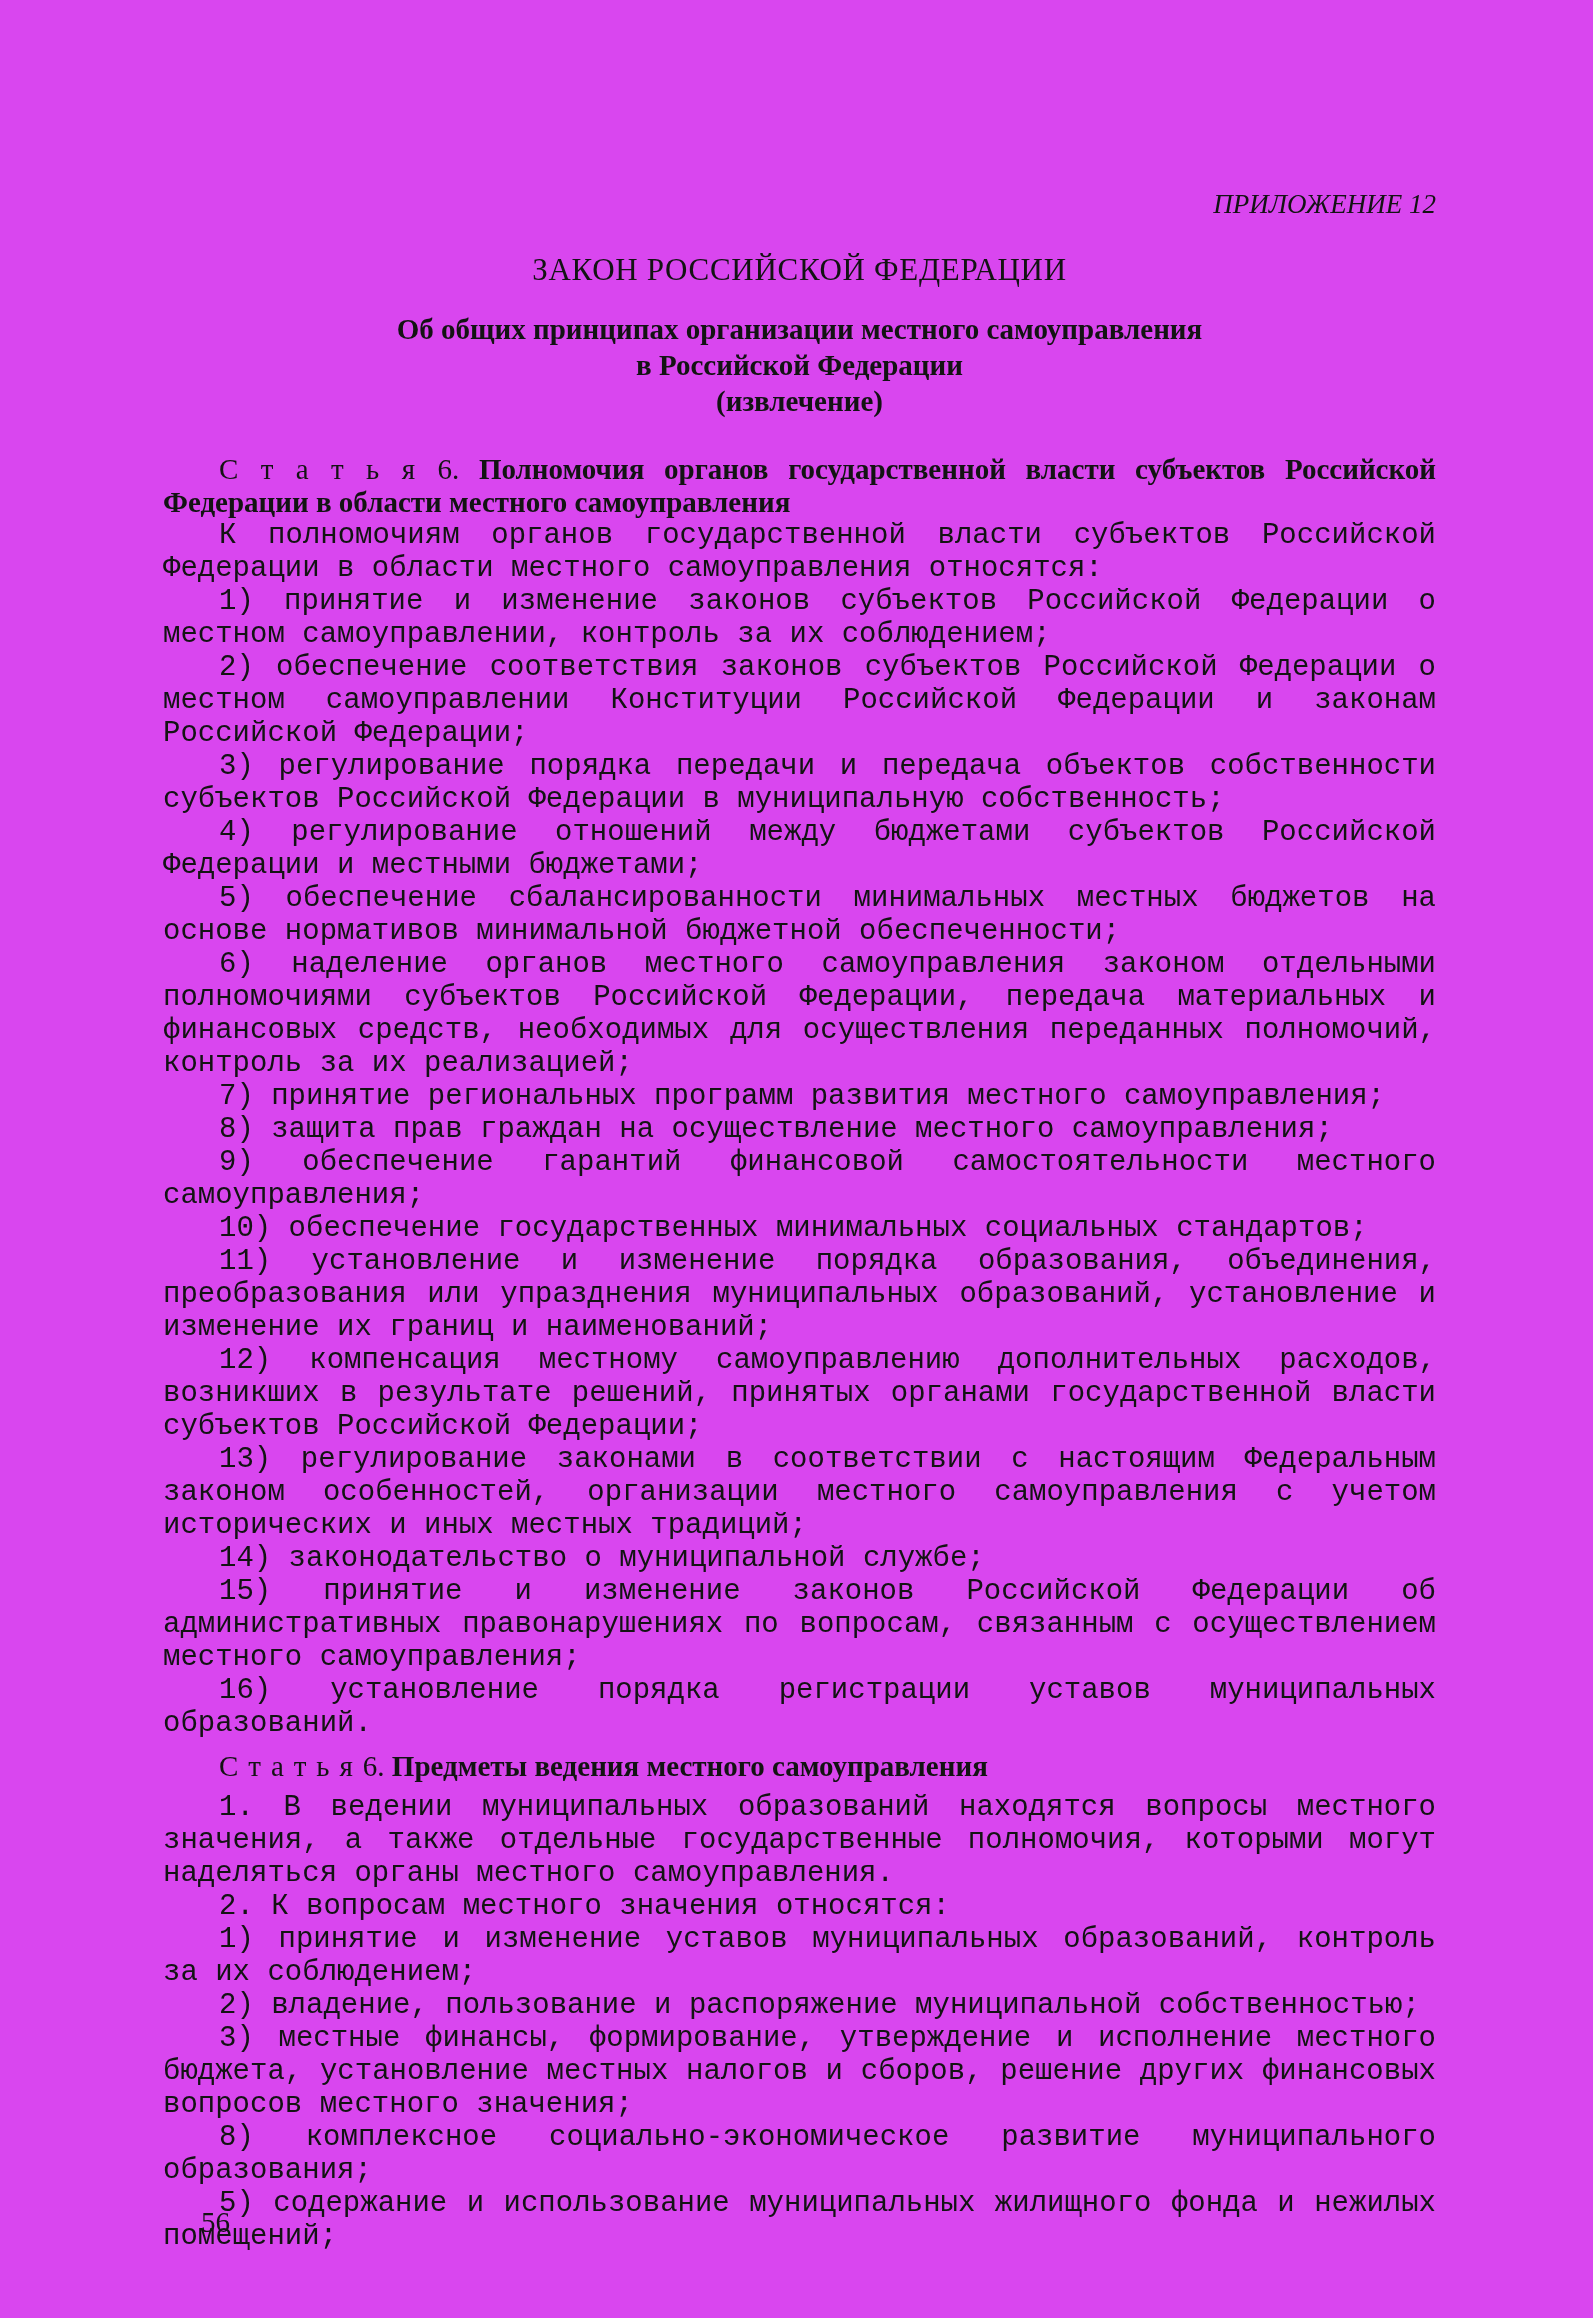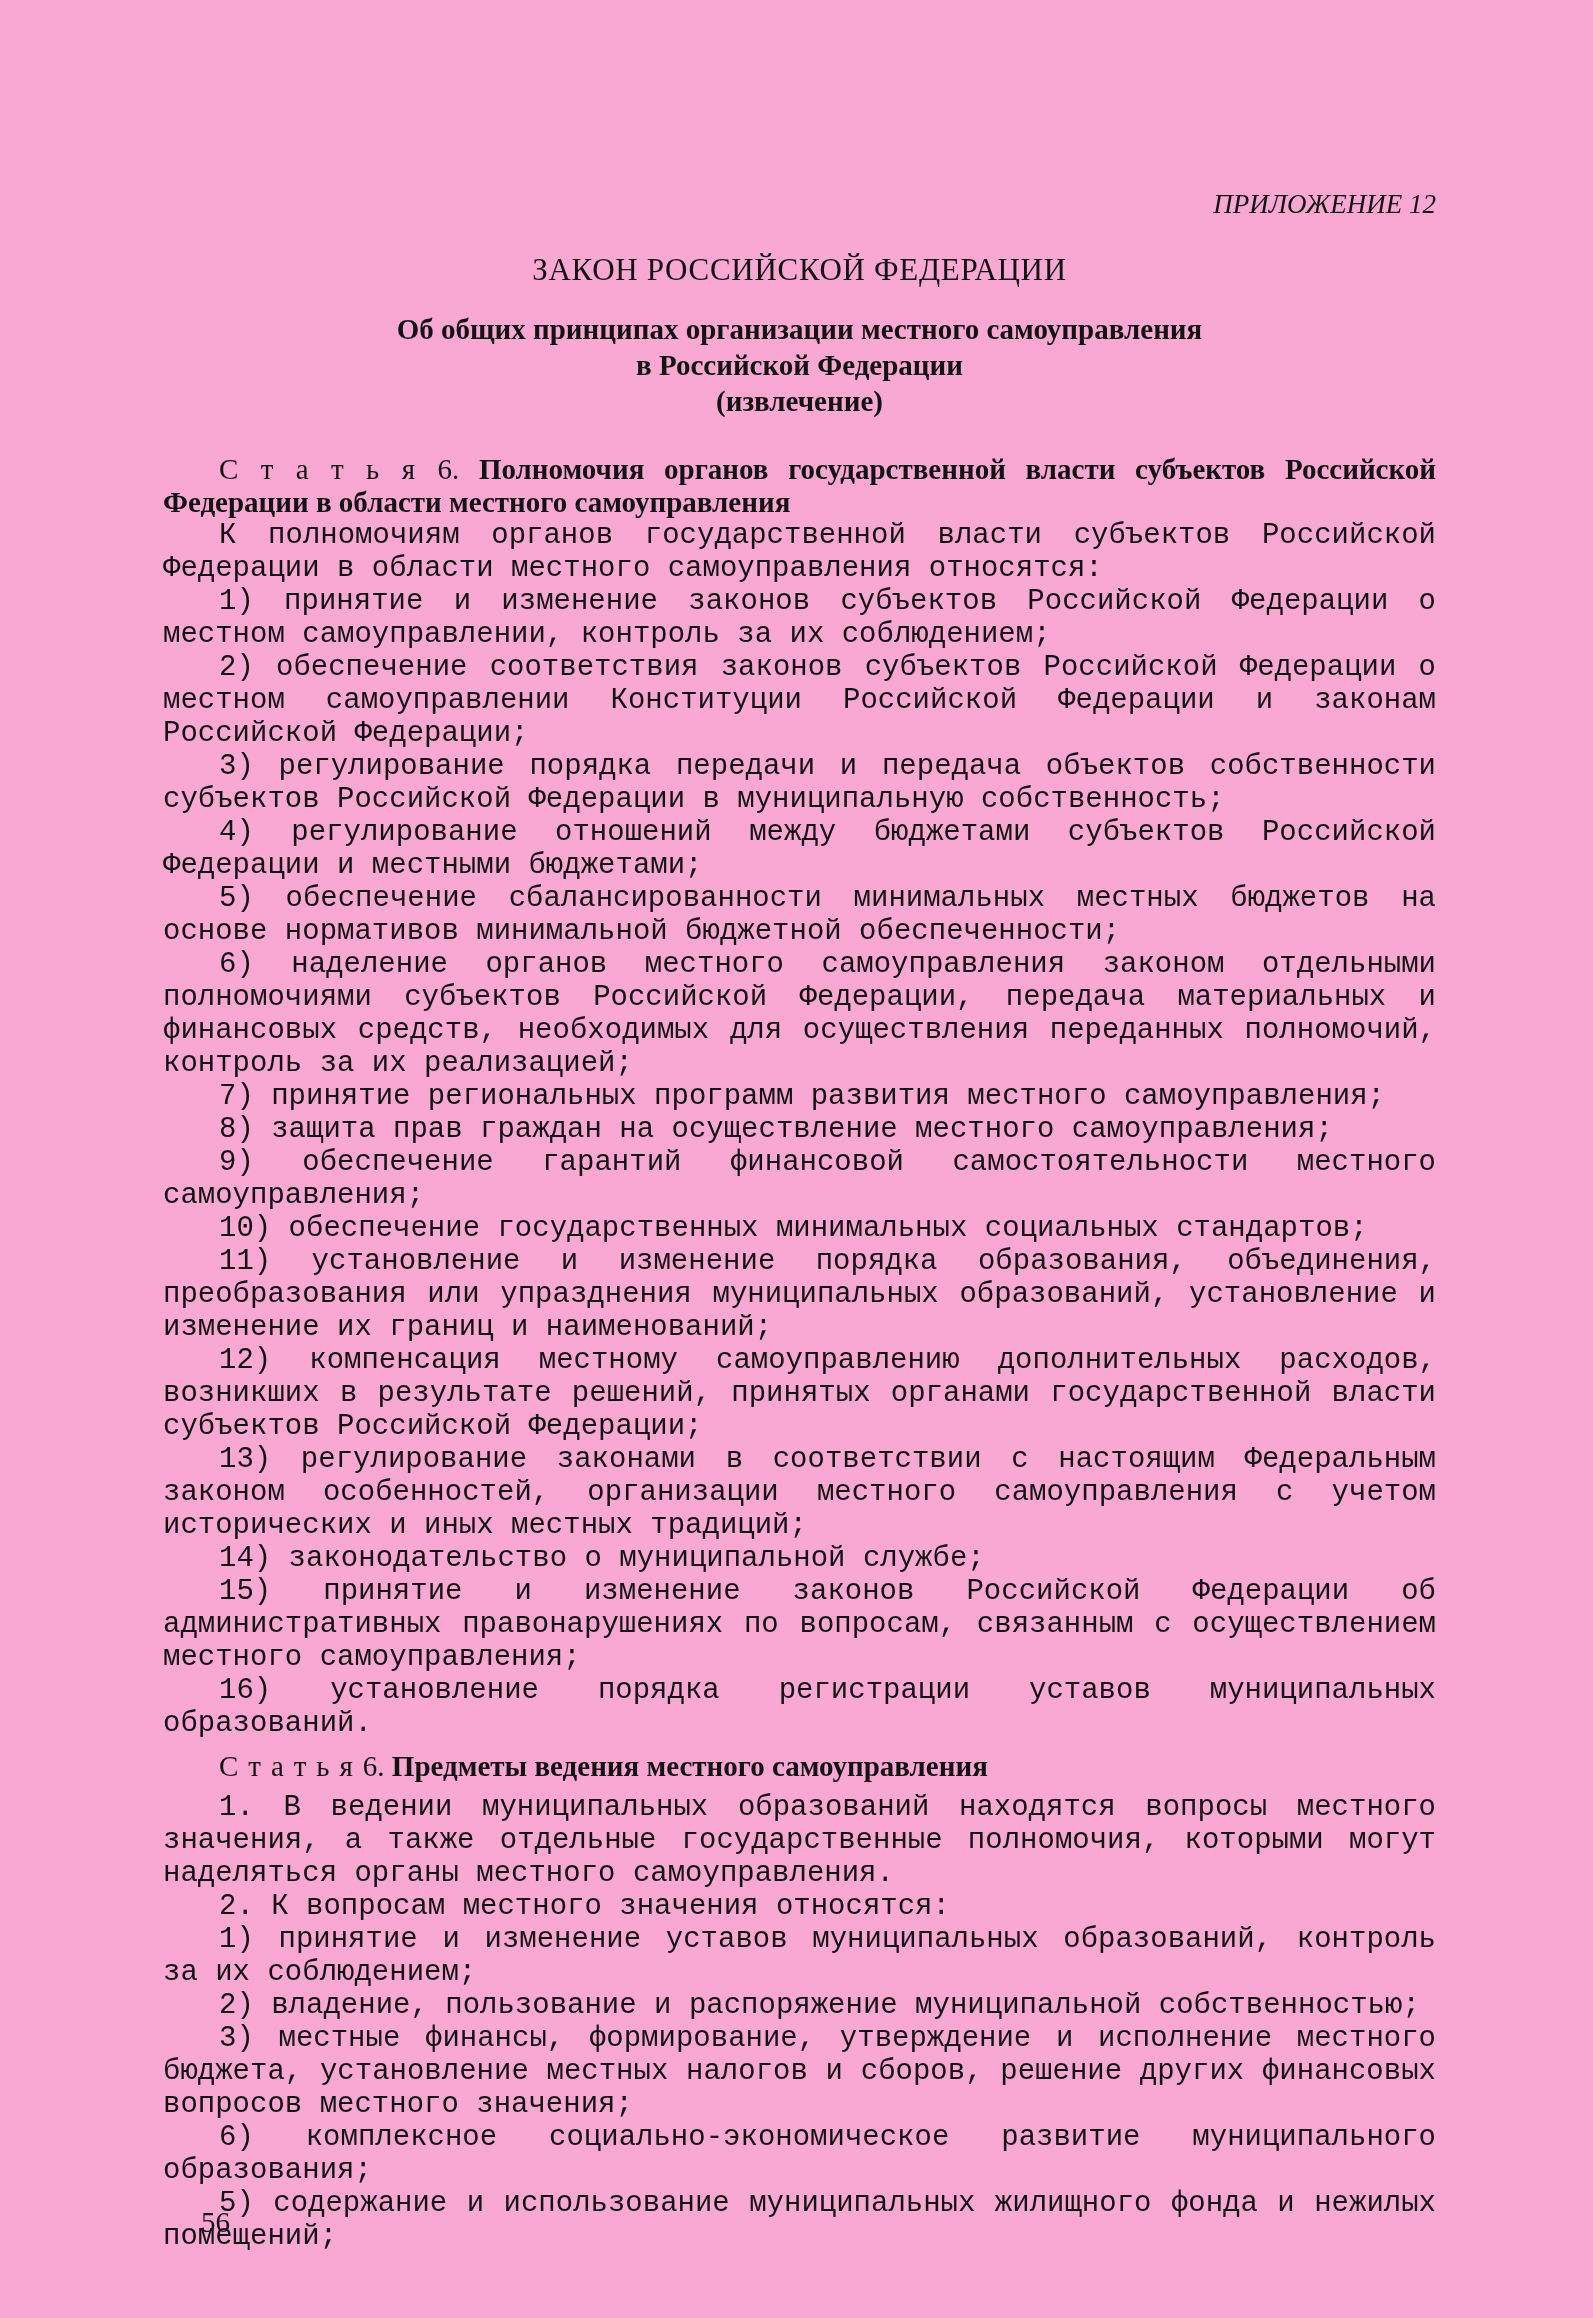--- a/index.html
+++ b/index.html
@@ -5,21 +5,21 @@
   html, body {
     margin: 0;
     padding: 0;
     background: #e8e8e8;
   }
   .page {
     position: relative;
     width: 1594px;
     height: 2319px;
     margin: 0 auto;
-    background: #f9a8d4;
+    background: #d946ef;
     color: #131313;
     font-family: "Liberation Serif", "DejaVu Serif", serif;
     font-size: 29px;
     line-height: 33px;
     box-sizing: border-box;
     padding: 189px 158px 0 163px;
   }
   .appendix {
     text-align: right;
     font-style: italic;
@@ -106,19 +106,19 @@
   <p class="body">16) установление порядка регистрации уставов муниципальных образований.</p>
 
   <p class="article-heading second"><span class="lead">С т а т ь я 6.</span> <span>Предметы ведения местного самоуправления</span></p>
 
   <p class="body">1. В ведении муниципальных образований находятся вопросы местного значения, а также отдельные государственные полномочия, которыми могут наделяться органы местного самоуправления.</p>
   <p class="body">2. К вопросам местного значения относятся:</p>
 
   <p class="body">1) принятие и изменение уставов муниципальных образований, контроль за их соблюдением;</p>
   <p class="body">2) владение, пользование и распоряжение муниципальной собственностью;</p>
   <p class="body">3) местные финансы, формирование, утверждение и исполнение местного бюджета, установление местных налогов и сборов, решение других финансовых вопросов местного значения;</p>
-  <p class="body">6) комплексное социально-экономическое развитие муниципального образования;</p>
+  <p class="body">8) комплексное социально-экономическое развитие муниципального образования;</p>
   <p class="body">5) содержание и использование муниципальных жилищного фонда и нежилых помещений;</p>
 
   <div class="page-number">56</div>
 
 </div>
 
 
 </body></html>

